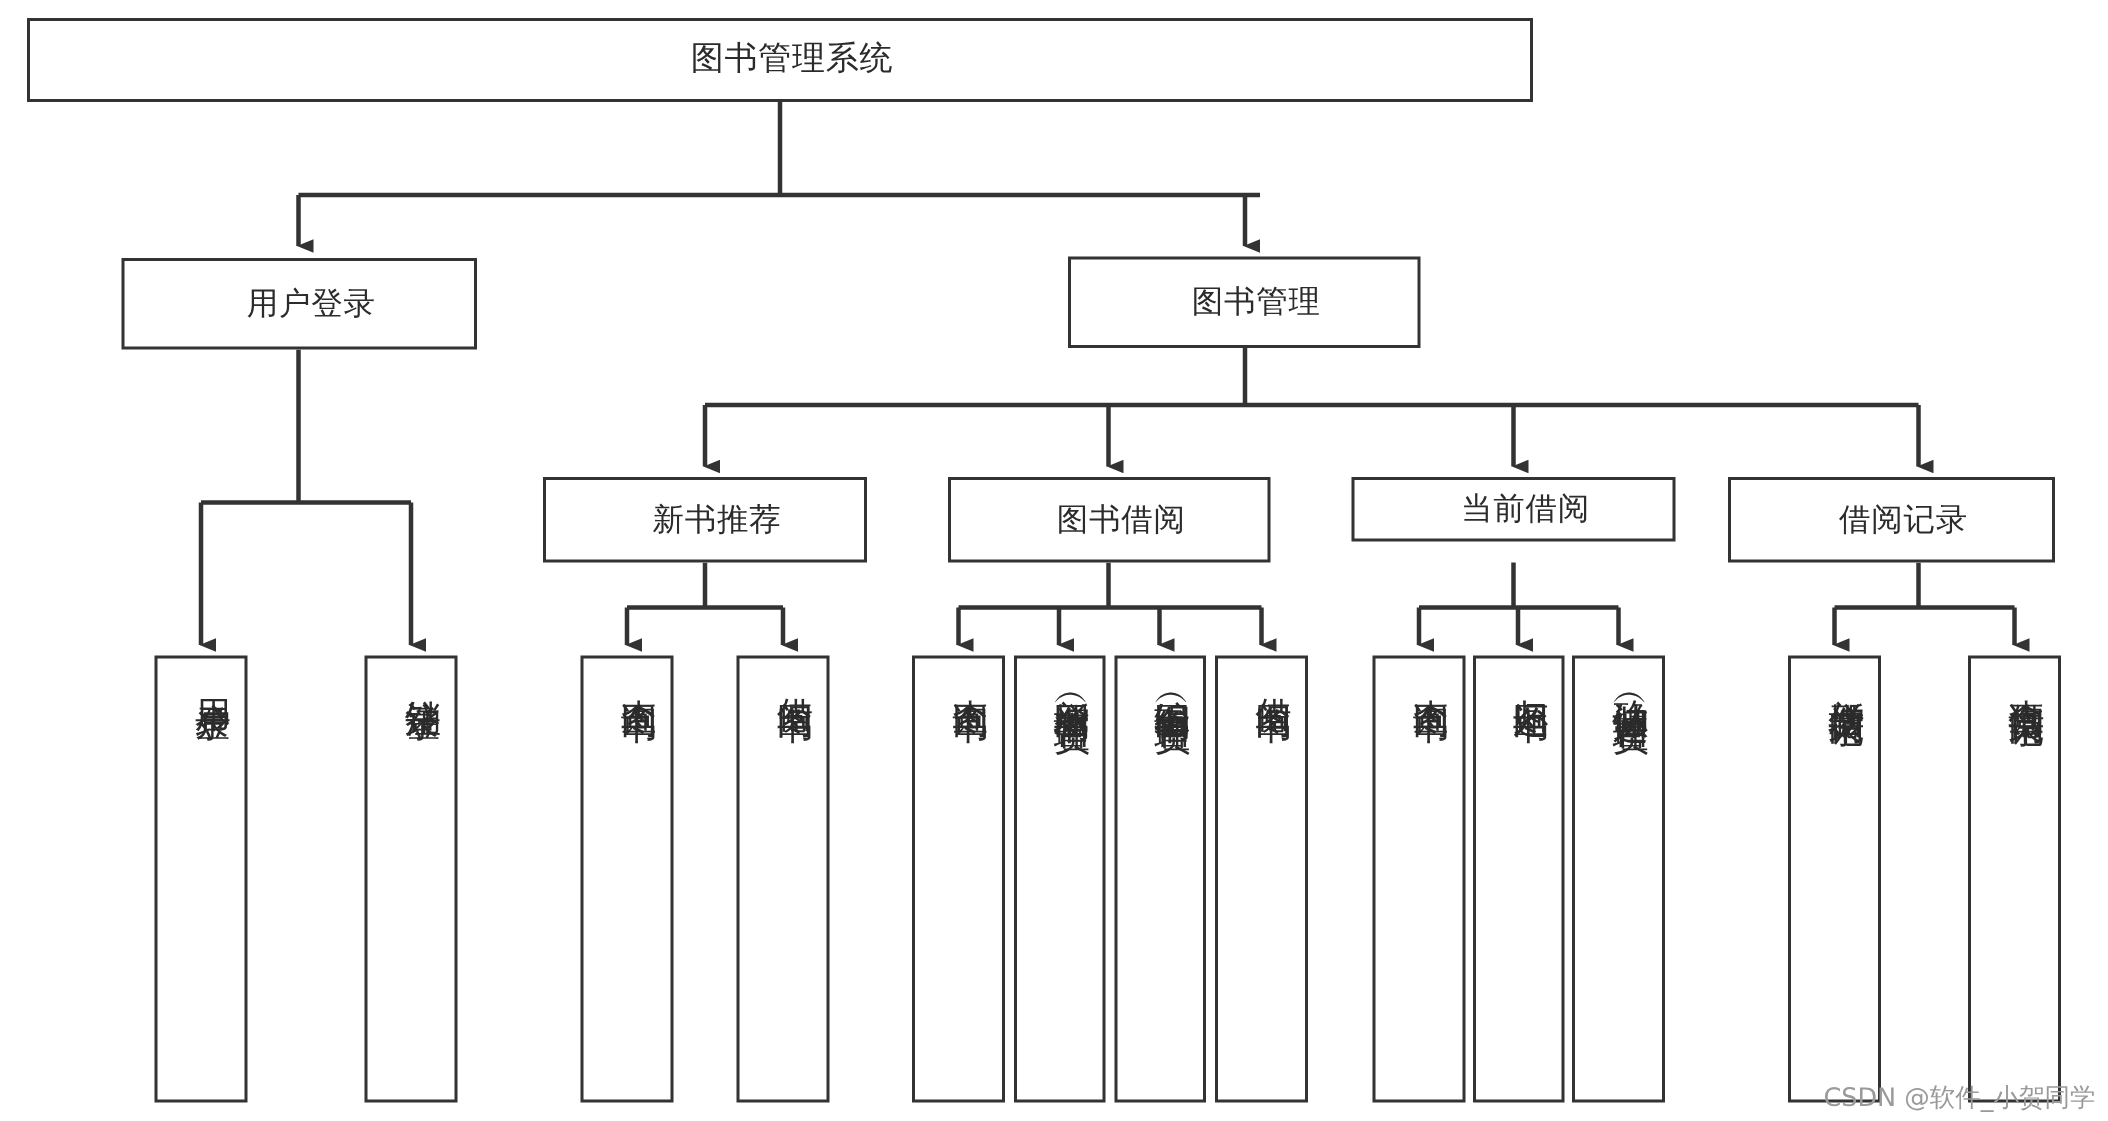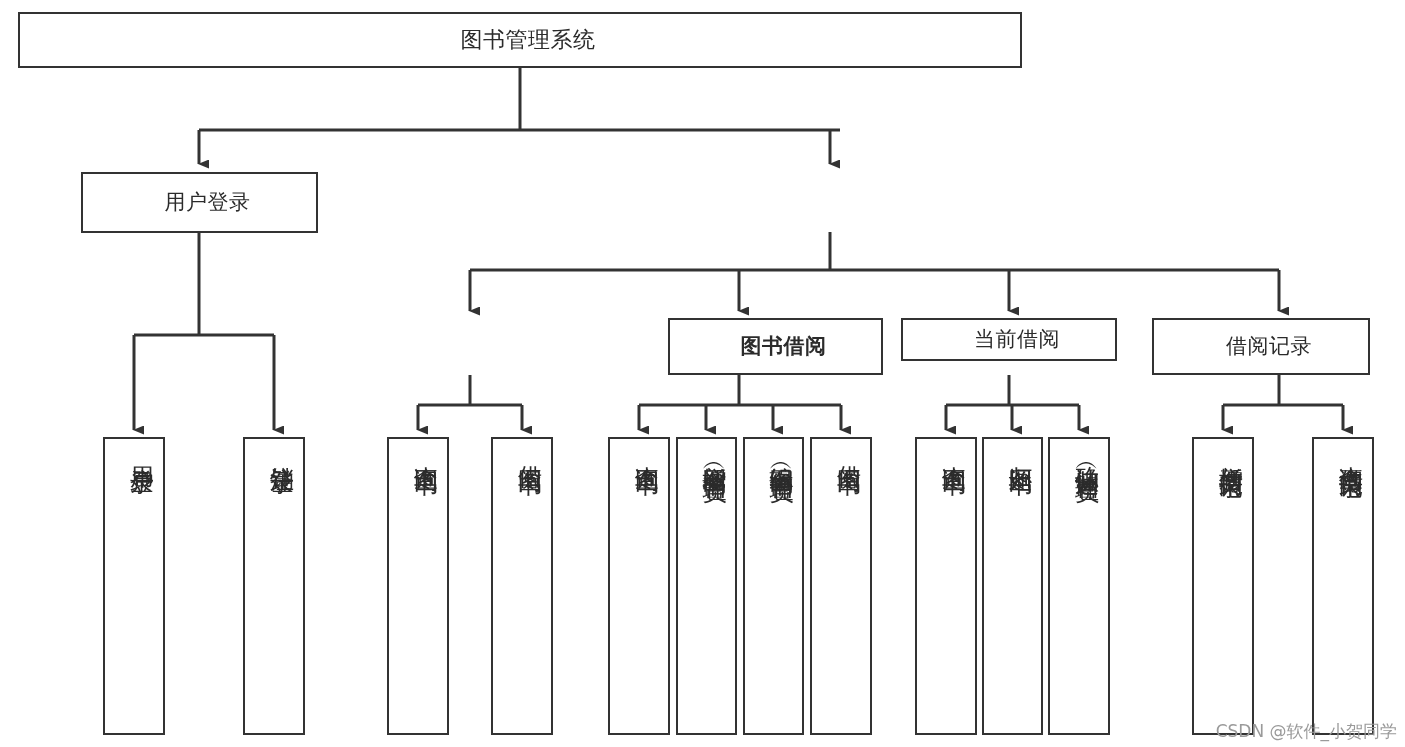--- a/index.html
+++ b/index.html
@@ -132,22 +132,28 @@
     </g>
   </svg>
 
   <div class="node horiz root" style="left:18px; top:12px; width:1004px; height:56px;">
     <span class="node-label">图书管理系统</span>
   </div>
 
   <div class="node horiz" style="left:81px; top:172px; width:237px; height:61px;">
     <span class="node-label">用户登录</span>
   </div>
-
-  <div class="node horiz" style="left:668px; top:318px; width:215px; height:57px;font-weight:bold;">
+  <div class="node horiz" style="left:712px; top:171px; width:235px; height:61px;">
+    <span class="node-label">图书管理</span>
+  </div>
+
+  <div class="node horiz" style="left:362px; top:318px; width:216px; height:57px;">
+    <span class="node-label">新书推荐</span>
+  </div>
+  <div class="node horiz" style="left:632px; top:318px; width:215px; height:57px;">
     <span class="node-label">图书借阅</span>
   </div>
   <div class="node horiz" style="left:901px; top:318px; width:216px; height:43px;">
     <span class="node-label">当前借阅</span>
   </div>
   <div class="node horiz" style="left:1152px; top:318px; width:218px; height:57px;">
     <span class="node-label">借阅记录</span>
   </div>
 
   <div class="node vert" style="left:103px; top:437px; width:62px; height:298px;">

